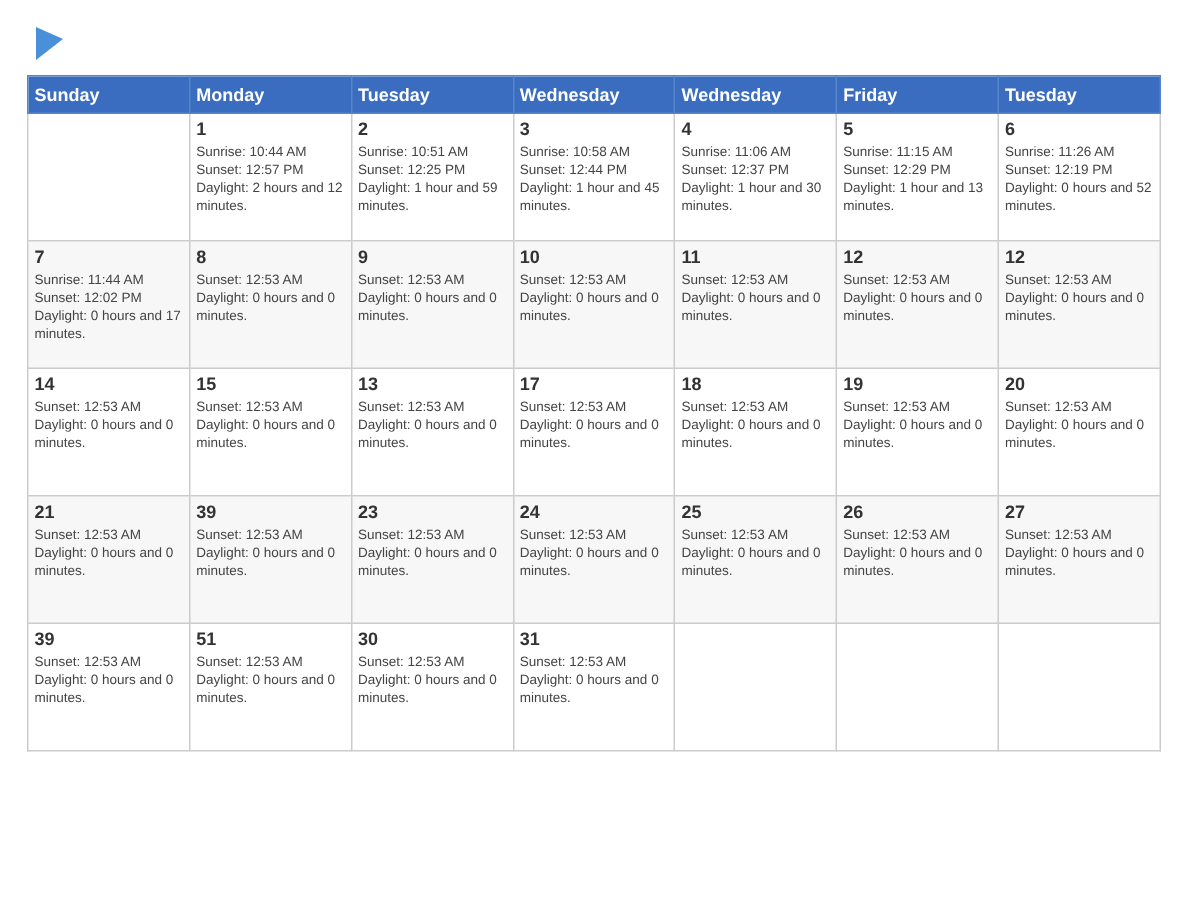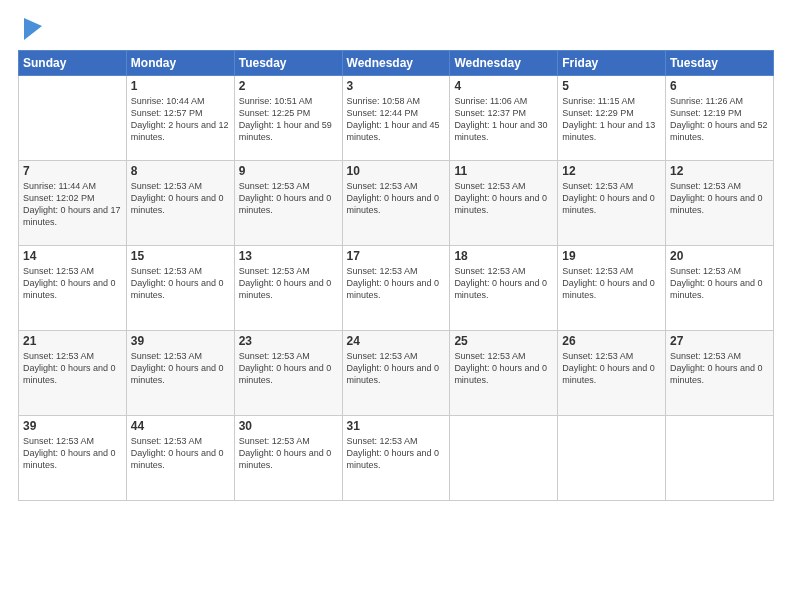--- a/index.html
+++ b/index.html
@@ -284,21 +284,21 @@
 Daylight: 0 hours and 0 minutes.</div>
           </td>
         </tr>
         <tr>
           <td>
             <span class="day-num">39</span>
             <div class="day-info">Sunset: 12:53 AM
 Daylight: 0 hours and 0 minutes.</div>
           </td>
           <td>
-            <span class="day-num">44</span>
+            <span class="day-num">51</span>
             <div class="day-info">Sunset: 12:53 AM
 Daylight: 0 hours and 0 minutes.</div>
           </td>
           <td>
             <span class="day-num">30</span>
             <div class="day-info">Sunset: 12:53 AM
 Daylight: 0 hours and 0 minutes.</div>
           </td>
           <td>
             <span class="day-num">31</span>

